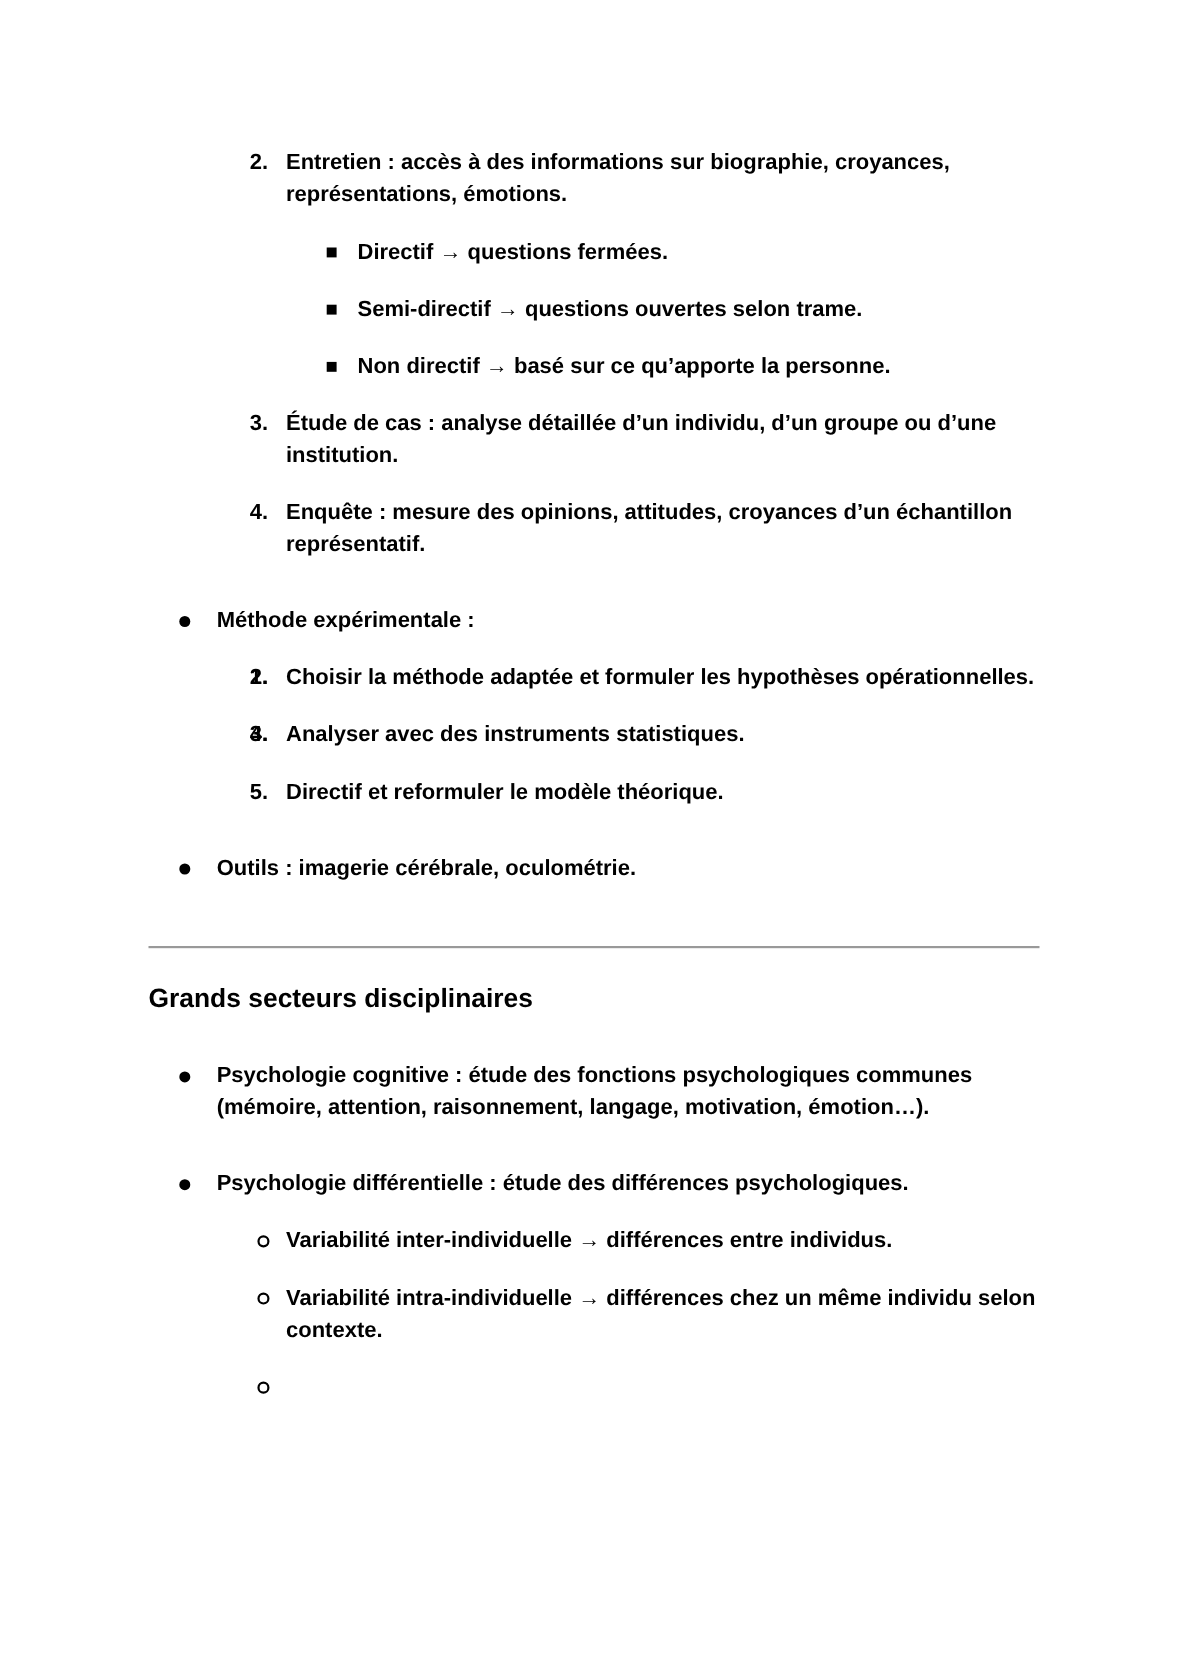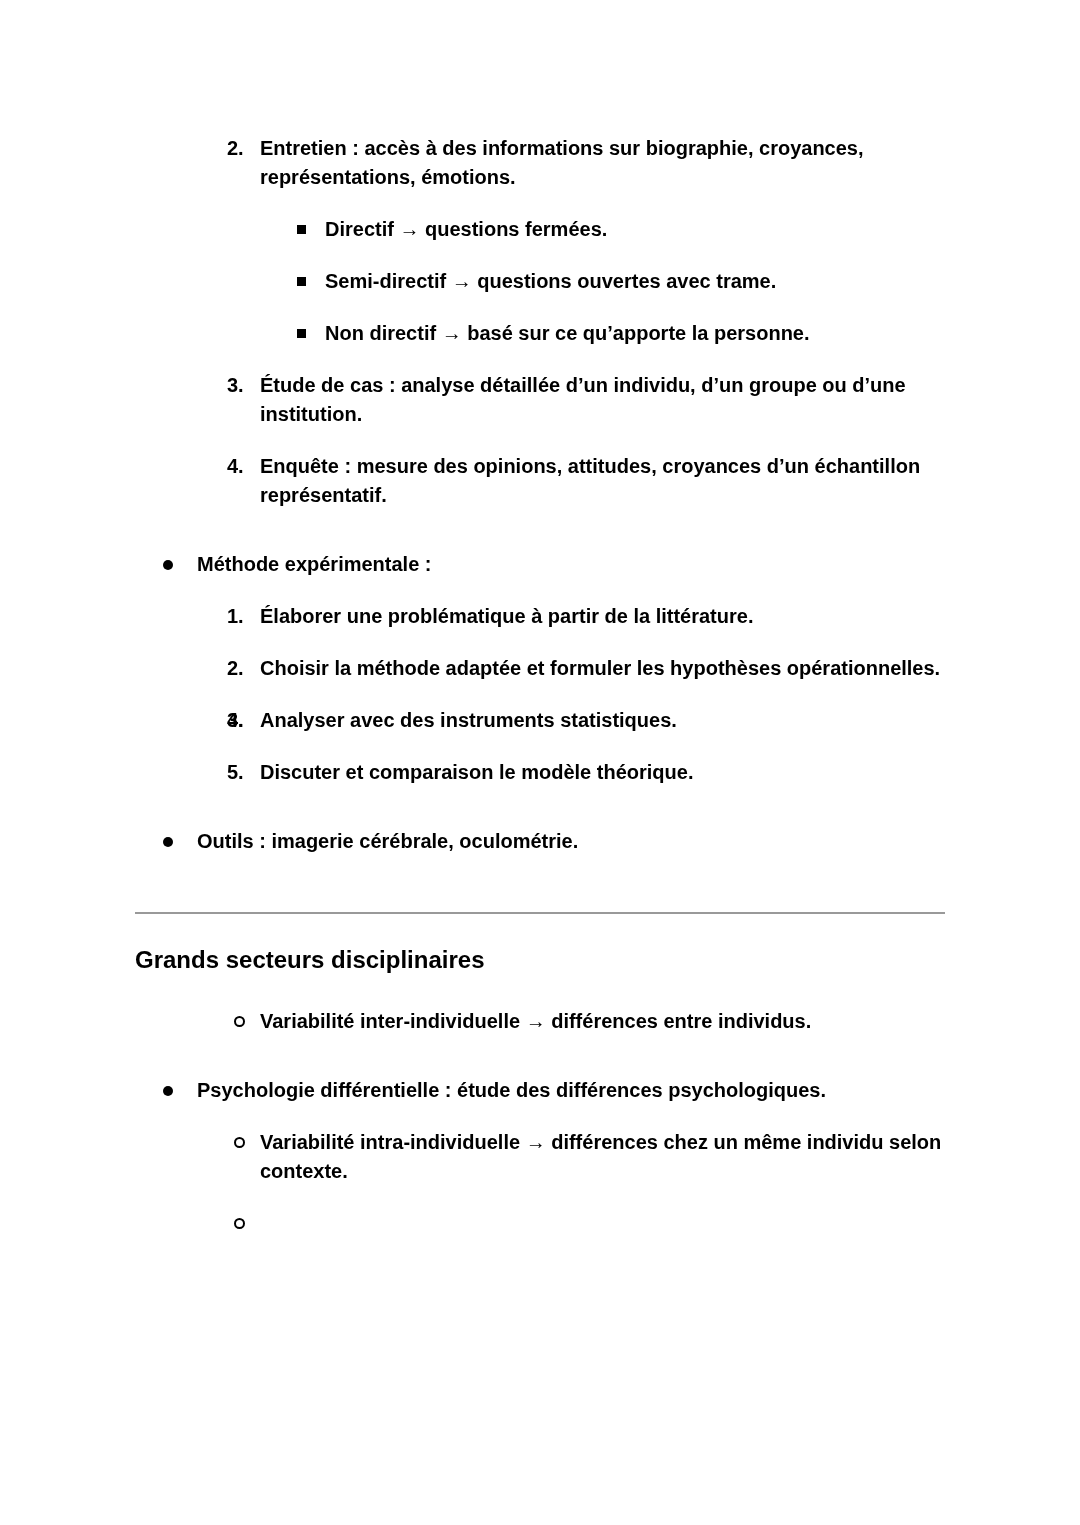--- a/index.html
+++ b/index.html
@@ -92,21 +92,21 @@
       <span class="txt">Entretien : accès à des informations sur biographie, croyances, représentations, émotions.</span>
     </div>
 
     <div class="para lvl3">
       <span class="marker-square"></span>
       <span class="txt">Directif → questions fermées.</span>
     </div>
 
     <div class="para lvl3">
       <span class="marker-square"></span>
-      <span class="txt">Semi-directif → questions ouvertes avec trame.</span>
+      <span class="txt">Semi-directif → questions ouvertes selon trame.</span>
     </div>
 
     <div class="para lvl3">
       <span class="marker-square"></span>
       <span class="txt">Non directif → basé sur ce qu’apporte la personne.</span>
     </div>
 
     <div class="para lvl2">
       <span class="num">3.</span>
       <span class="txt">Étude de cas : analyse détaillée d’un individu, d’un groupe ou d’une institution.</span>
@@ -117,60 +117,63 @@
       <span class="txt">Enquête : mesure des opinions, attitudes, croyances d’un échantillon représentatif.</span>
     </div>
 
     <div class="para lvl1">
       <span class="marker-disc"></span>
       <span class="txt">Méthode expérimentale :</span>
     </div>
 
     <div class="para lvl2">
       <span class="num">1.</span>
-      <span class="txt">Élaborer une problématique à partir de la littérature.</span>
     </div>
 
     <div class="para lvl2">
       <span class="num">2.</span>
       <span class="txt">Choisir la méthode adaptée et formuler les hypothèses opérationnelles.</span>
     </div>
 
     <div class="para lvl2">
       <span class="num">3.</span>
     </div>
 
     <div class="para lvl2">
       <span class="num">4.</span>
       <span class="txt">Analyser avec des instruments statistiques.</span>
     </div>
 
     <div class="para lvl2">
       <span class="num">5.</span>
-      <span class="txt">Discuter et comparaison le modèle théorique.</span>
+      <span class="txt">Directif et reformuler le modèle théorique.</span>
     </div>
 
     <div class="para lvl1">
       <span class="marker-disc"></span>
       <span class="txt">Outils : imagerie cérébrale, oculométrie.</span>
     </div>
 
     <hr class="divider">
 
     <h2 class="heading">Grands secteurs disciplinaires</h2>
 
-
-    <div class="para lvl2">
-      <span class="marker-circle"></span>
-      <span class="txt">Variabilité inter-individuelle → différences entre individus.</span>
+    <div class="para lvl1">
+      <span class="marker-disc"></span>
+      <span class="txt">Psychologie cognitive : étude des fonctions psychologiques communes (mémoire, attention, raisonnement, langage, motivation, émotion…).</span>
     </div>
 
     <div class="para lvl1">
       <span class="marker-disc"></span>
       <span class="txt">Psychologie différentielle : étude des différences psychologiques.</span>
+    </div>
+
+    <div class="para lvl2">
+      <span class="marker-circle"></span>
+      <span class="txt">Variabilité inter-individuelle → différences entre individus.</span>
     </div>
 
     <div class="para lvl2">
       <span class="marker-circle"></span>
       <span class="txt">Variabilité intra-individuelle → différences chez un même individu selon contexte.</span>
     </div>
 
     <div class="para lvl2">
       <span class="marker-circle"></span>
     </div>

